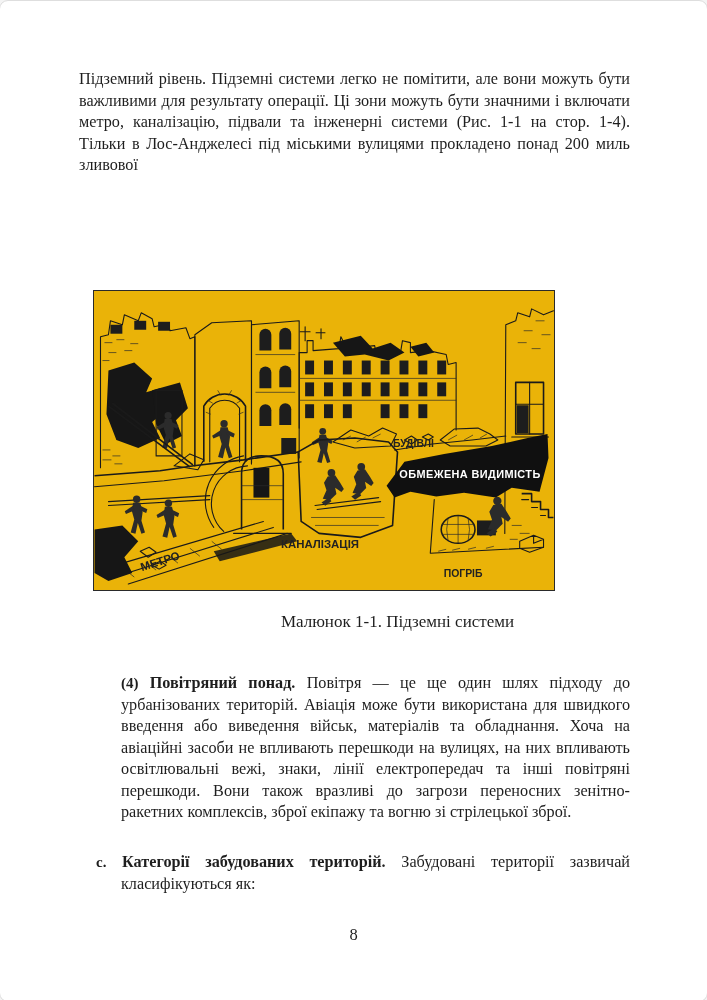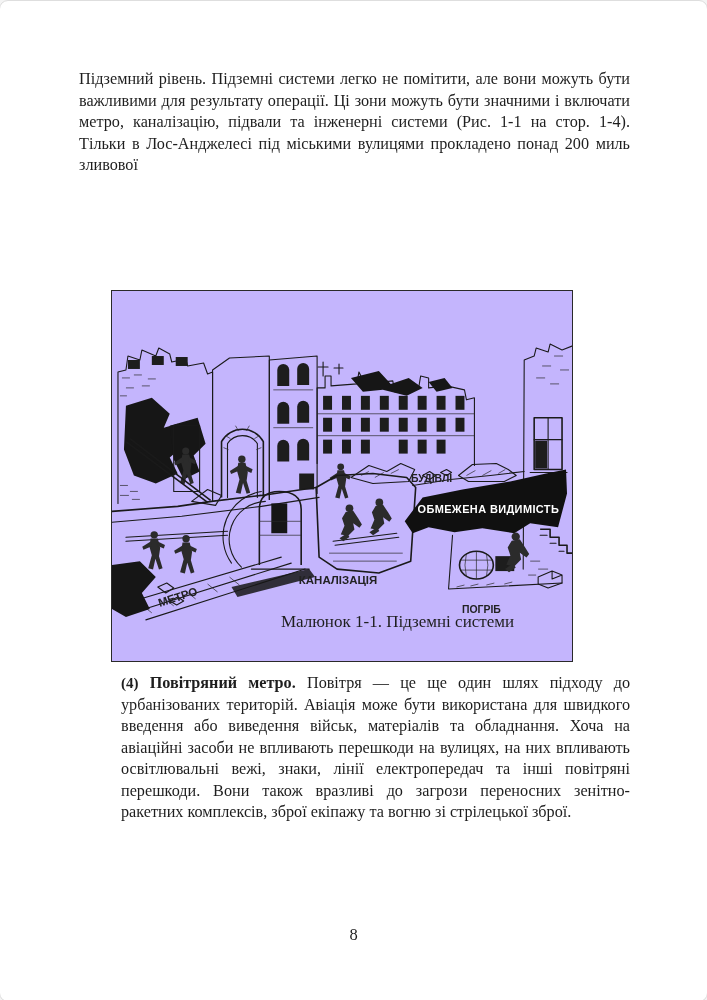--- a/index.html
+++ b/index.html
@@ -17,24 +17,24 @@
   .body-text{
     position:absolute;
     font-size:16.2px;
     line-height:21.5px;
     text-align:justify;
   }
   .marker{font-weight:bold;font-size:15px;}
   .lead{font-weight:bold;}
   .figure-frame{
     position:absolute;
-    left:111px;top:289px;
-    width:462px;height:372px;
+    left:93px;top:289px;
+    width:462px;height:301px;
     border:1.4px solid #2a2a2a;
-    background:#c4b5fd;
+    background:#eab308;
     box-sizing:border-box;
   }
   .figure-frame svg{display:block;width:100%;height:100%;}
   .caption{
     position:absolute;
     left:0;top:611px;width:707px;
     text-align:center;
     font-size:17px;
     padding-left:44px;
   }
@@ -241,22 +241,27 @@
       </g>
     </svg>
   </div>
 
   <div class="caption">
     <span>Малюнок 1-1. Підземні системи</span>
   </div>
 
   <p class="body-text" style="left:121px;top:672px;width:509px;margin:0;">
     <span class="marker">(4)</span>
-    <span class="lead">Повітряний метро.</span>
+    <span class="lead">Повітряний понад.</span>
     <span>Повітря — це ще один шлях підходу до урбанізованих територій. Авіація може бути використана для швидкого введення або виведення військ, матеріалів та обладнання. Хоча на авіаційні засоби не впливають перешкоди на вулицях, на них впливають освітлювальні вежі, знаки, лінії електропередач та інші повітряні перешкоди. Вони також вразливі до загрози переносних зенітно-ракетних комплексів, зброї екіпажу та вогню зі стрілецької зброї.</span>
   </p>
 
+  <p class="body-text" style="left:121px;top:851px;width:509px;margin:0;text-indent:-25px;">
+    <span class="marker">c.</span>
+    <span class="lead">Категорії забудованих територій.</span>
+    <span>Забудовані території зазвичай класифікуються як:</span>
+  </p>
 
   <div class="page-number">
     <span>8</span>
   </div>
 
 </div>
 
 </body></html>

